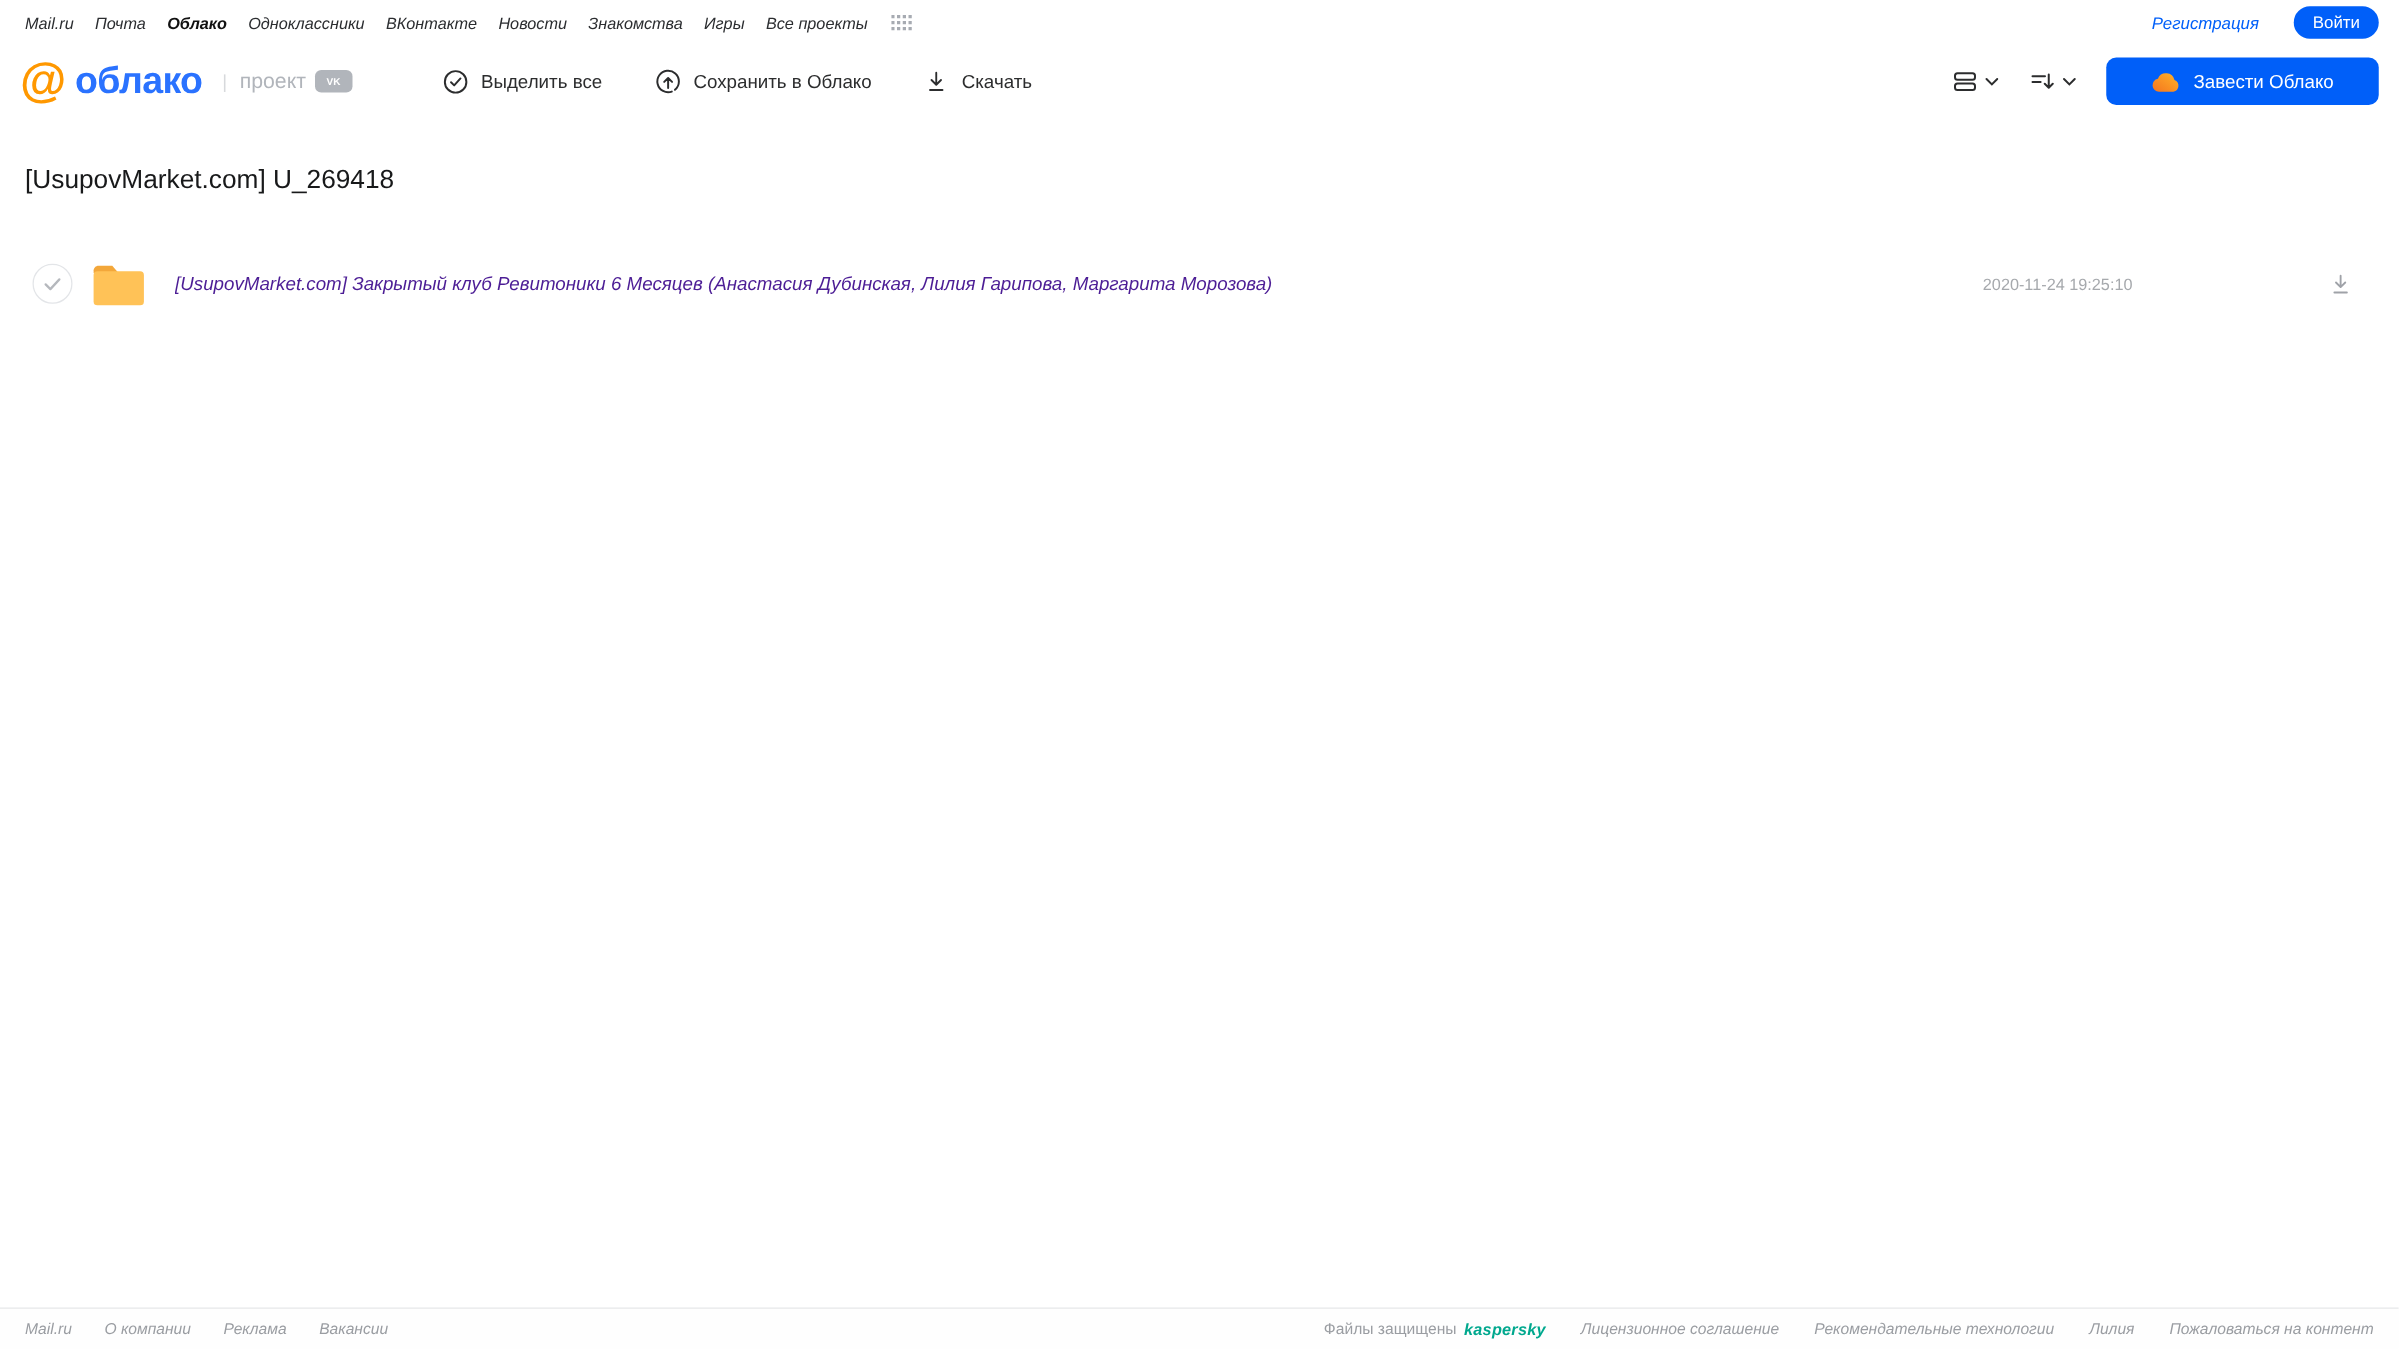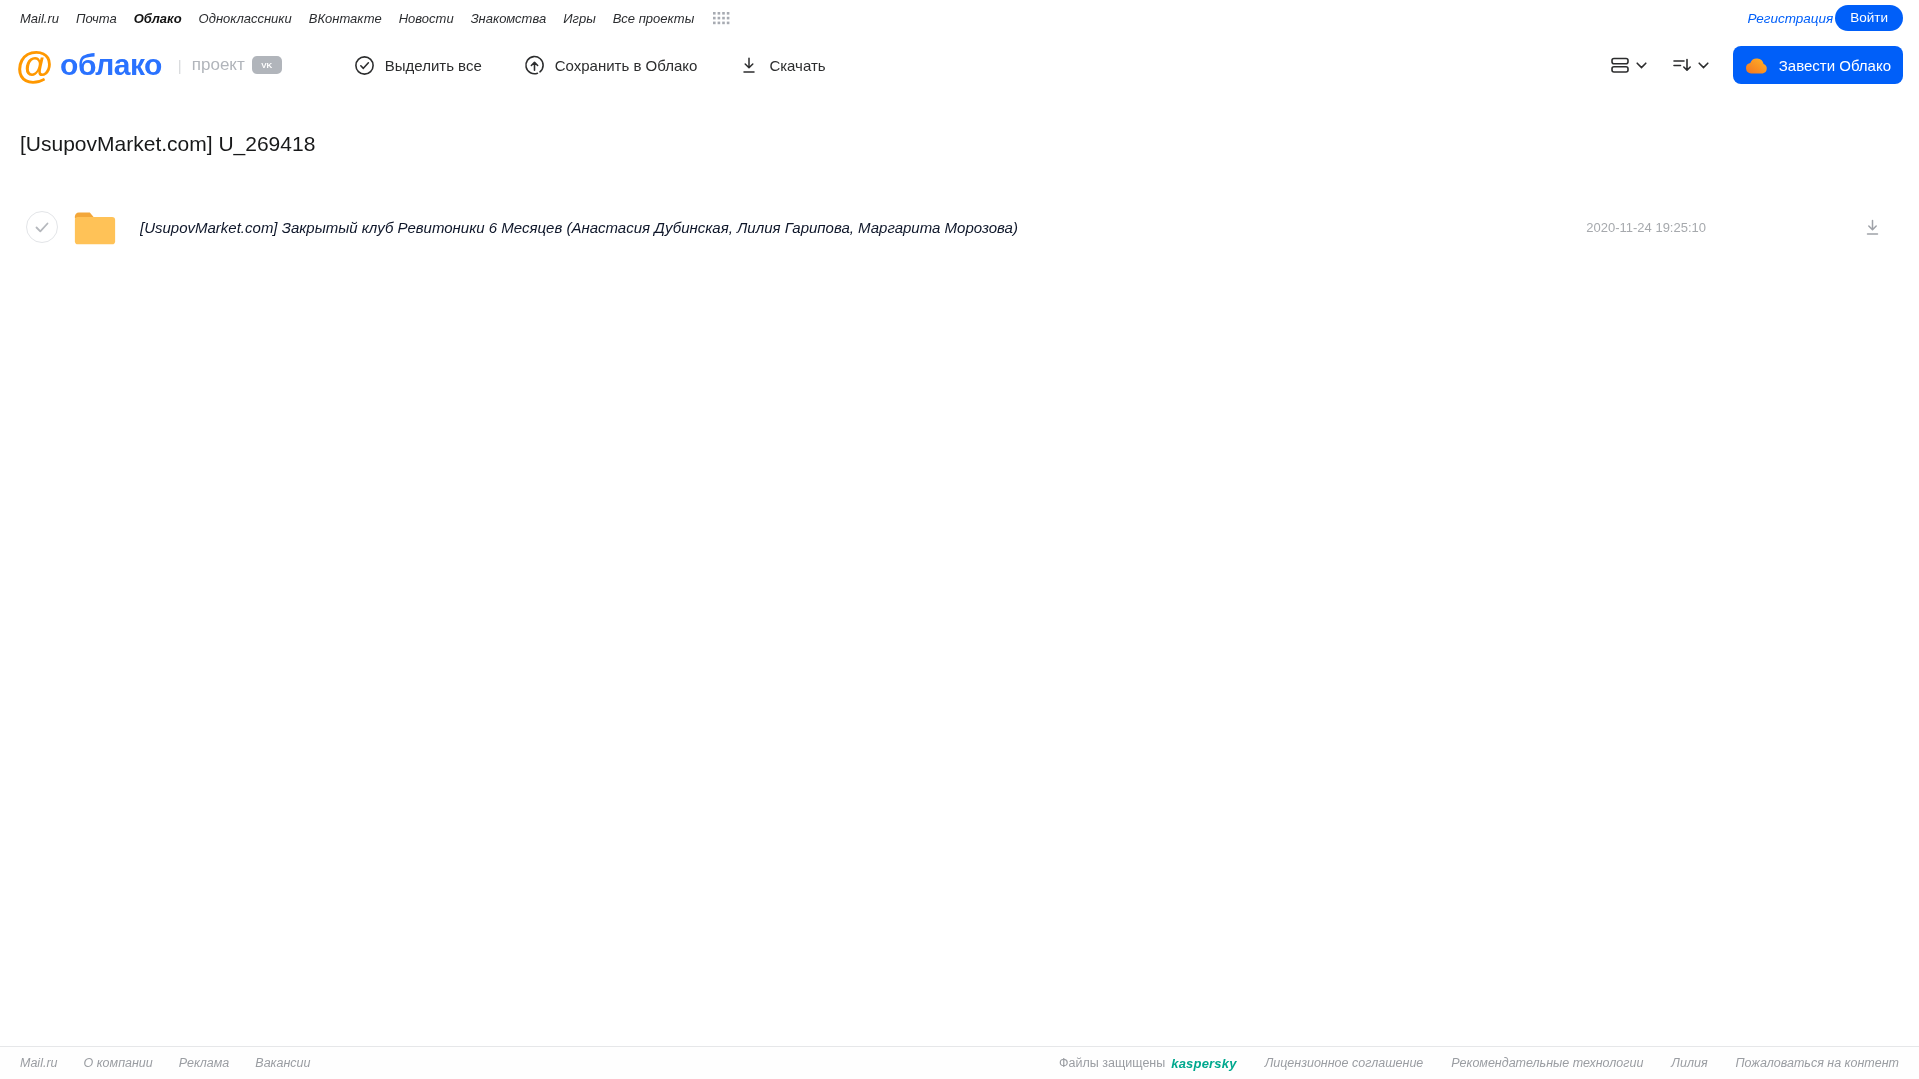--- a/index.html
+++ b/index.html
@@ -16,21 +16,21 @@
 
   
   .topnav {
     display: flex; align-items: center;
     height: 36px; padding: 0 16px 0 20px;
     font-size: 13px; color: #2b2d30;
   }
   .topnav-links { display: flex; align-items: center; gap: 17px; }
   .topnav-active { font-weight: 700; color: #111; }
   .grid-icon { margin-left: 2px; display: inline-flex; cursor: pointer; }
-  .topnav-right { margin-left: auto; display: flex; align-items: center; gap: 2px; }
+  .topnav-right { margin-left: auto; display: flex; align-items: center; gap: 28px; }
   .register-link { color: #005ff9; font-size: 13.5px; }
   .login-btn {
     background: #005ff9; color: #fff; border: none; cursor: pointer;
     font-size: 13.5px; font-family: inherit;
     padding: 6px 15px; border-radius: 16px; line-height: 1;
   }
 
   
   .header {
     display: flex; align-items: center;
@@ -57,21 +57,21 @@
 
   .header-right { margin-left: auto; display: flex; align-items: center; }
   .icon-btn {
     display: flex; align-items: center; gap: 5px;
     cursor: pointer; margin-right: 24px; color: #2c2d2e;
   }
   .primary-btn {
     display: flex; align-items: center; gap: 10px;
     background: #005ff9; color: #fff; border: none; cursor: pointer;
     font-size: 15px; font-family: inherit;
-    padding: 0 12px; height: 38px; border-radius: 8px;
+    padding: 0 36px; height: 38px; border-radius: 8px;
   }
 
   
   .page-title {
     margin: 38px 0 0 20px;
     font-size: 21px; font-weight: 400; color: #18191a;
   }
 
   .file-row {
     margin-top: 46px;
@@ -79,21 +79,21 @@
     height: 50px; padding-left: 26px; padding-right: 37px;
     cursor: pointer;
   }
   .row-check {
     width: 32px; height: 32px; border-radius: 50%;
     border: 1px solid #e3e5e8; background: #fff;
     display: flex; align-items: center; justify-content: center;
     flex: 0 0 auto; cursor: pointer;
   }
   .folder-icon { margin-left: 14px; flex: 0 0 auto; }
-  .file-name { margin-left: 22px; font-size: 15px; color: #0f172a; flex: 1; white-space: nowrap; overflow: hidden; }
+  .file-name { margin-left: 22px; font-size: 15px; color: #4c1d95; flex: 1; white-space: nowrap; overflow: hidden; }
   .file-date { color: #a6a9ad; font-size: 13px; margin-right: 157px; white-space: nowrap; }
   .row-download { flex: 0 0 auto; cursor: pointer; display: flex; }
 
   
   .footer {
     position: absolute; left: 0; right: 0; bottom: 0;
     height: 33px; border-top: 1px solid #e6e7e9; background: #fefefe;
     display: flex; align-items: center;
     padding: 0 20px; font-size: 12.5px; color: #9a9da2;
   }

